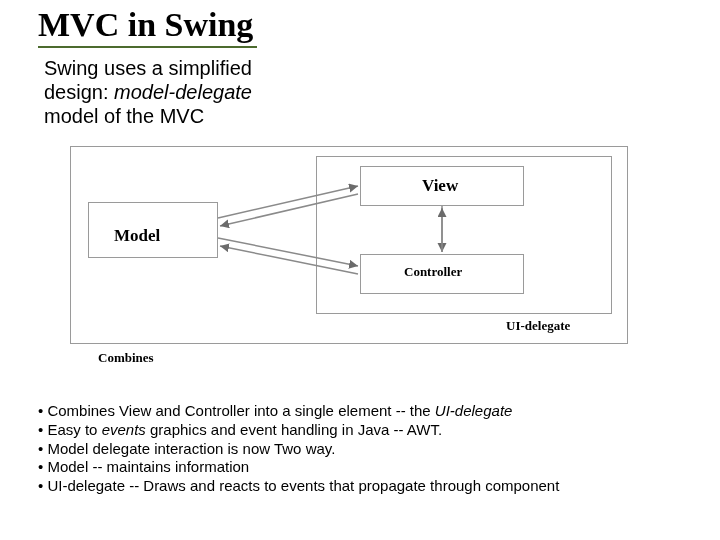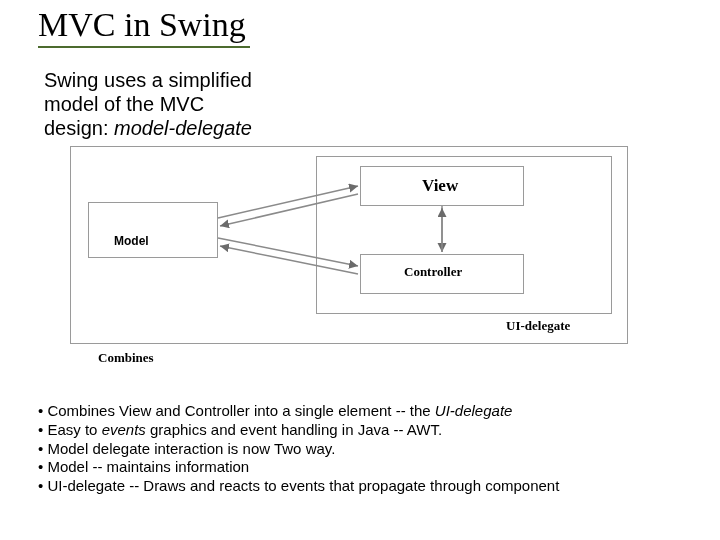--- a/index.html
+++ b/index.html
@@ -16,29 +16,29 @@
     width: 720px;
     height: 540px;
     box-sizing: border-box;
   }
   .title {
     position: absolute;
     left: 38px;
     top: 6px;
     font-family: "Times New Roman", Times, serif;
     font-size: 34px;
-    font-weight: normal;
+    font-weight: bold;
     border-bottom: 2px solid #4c6b2e;
     padding-bottom: 2px;
     padding-right: 4px;
   }
   .intro {
     position: absolute;
     left: 44px;
-    top: 68px;
+    top: 56px;
     font-size: 20px;
     line-height: 1.2;
     width: 280px;
   }
   .intro .italic { font-style: italic; }
   .diagram {
     position: absolute;
     left: 70px;
     top: 146px;
     width: 560px;
@@ -71,24 +71,24 @@
   }
   .model-box {
     position: absolute;
     left: 18px; top: 56px;
     width: 130px; height: 56px;
     border: 1px solid #9a9a9a;
     box-sizing: border-box;
   }
   .model-label {
     position: absolute;
-    left: 44px; top: 88px;
-    font-family: Liberation Sans, sans-serif;
-    font-weight: bold;
-    font-size: 12px;
+    left: 44px; top: 80px;
+    font-family: Liberation Serif, serif;
+    font-weight: bold;
+    font-size: 17px;
   }
   .delegate-box {
     position: absolute;
     left: 246px; top: 10px;
     width: 296px; height: 158px;
     border: 1px solid #9a9a9a;
     box-sizing: border-box;
   }
   .delegate-label {
     position: absolute;
@@ -134,24 +134,24 @@
 </style>
 </head>
 <body>
 
 <div class="slide">
 
   <div class="title">MVC in Swing</div>
 
   <div class="intro">
     <div>Swing uses a simplified</div>
-    <div>model of the MVC</div>
     <div>
       <span>design: </span><span class="italic">model-delegate</span>
     </div>
+    <div>model of the MVC</div>
   </div>
 
   <div class="diagram">
     <div class="component-box"></div>
     <div class="component-label">Combines</div>
 
     <div class="model-box"></div>
     <div class="model-label">Model</div>
 
     <div class="delegate-box"></div>

